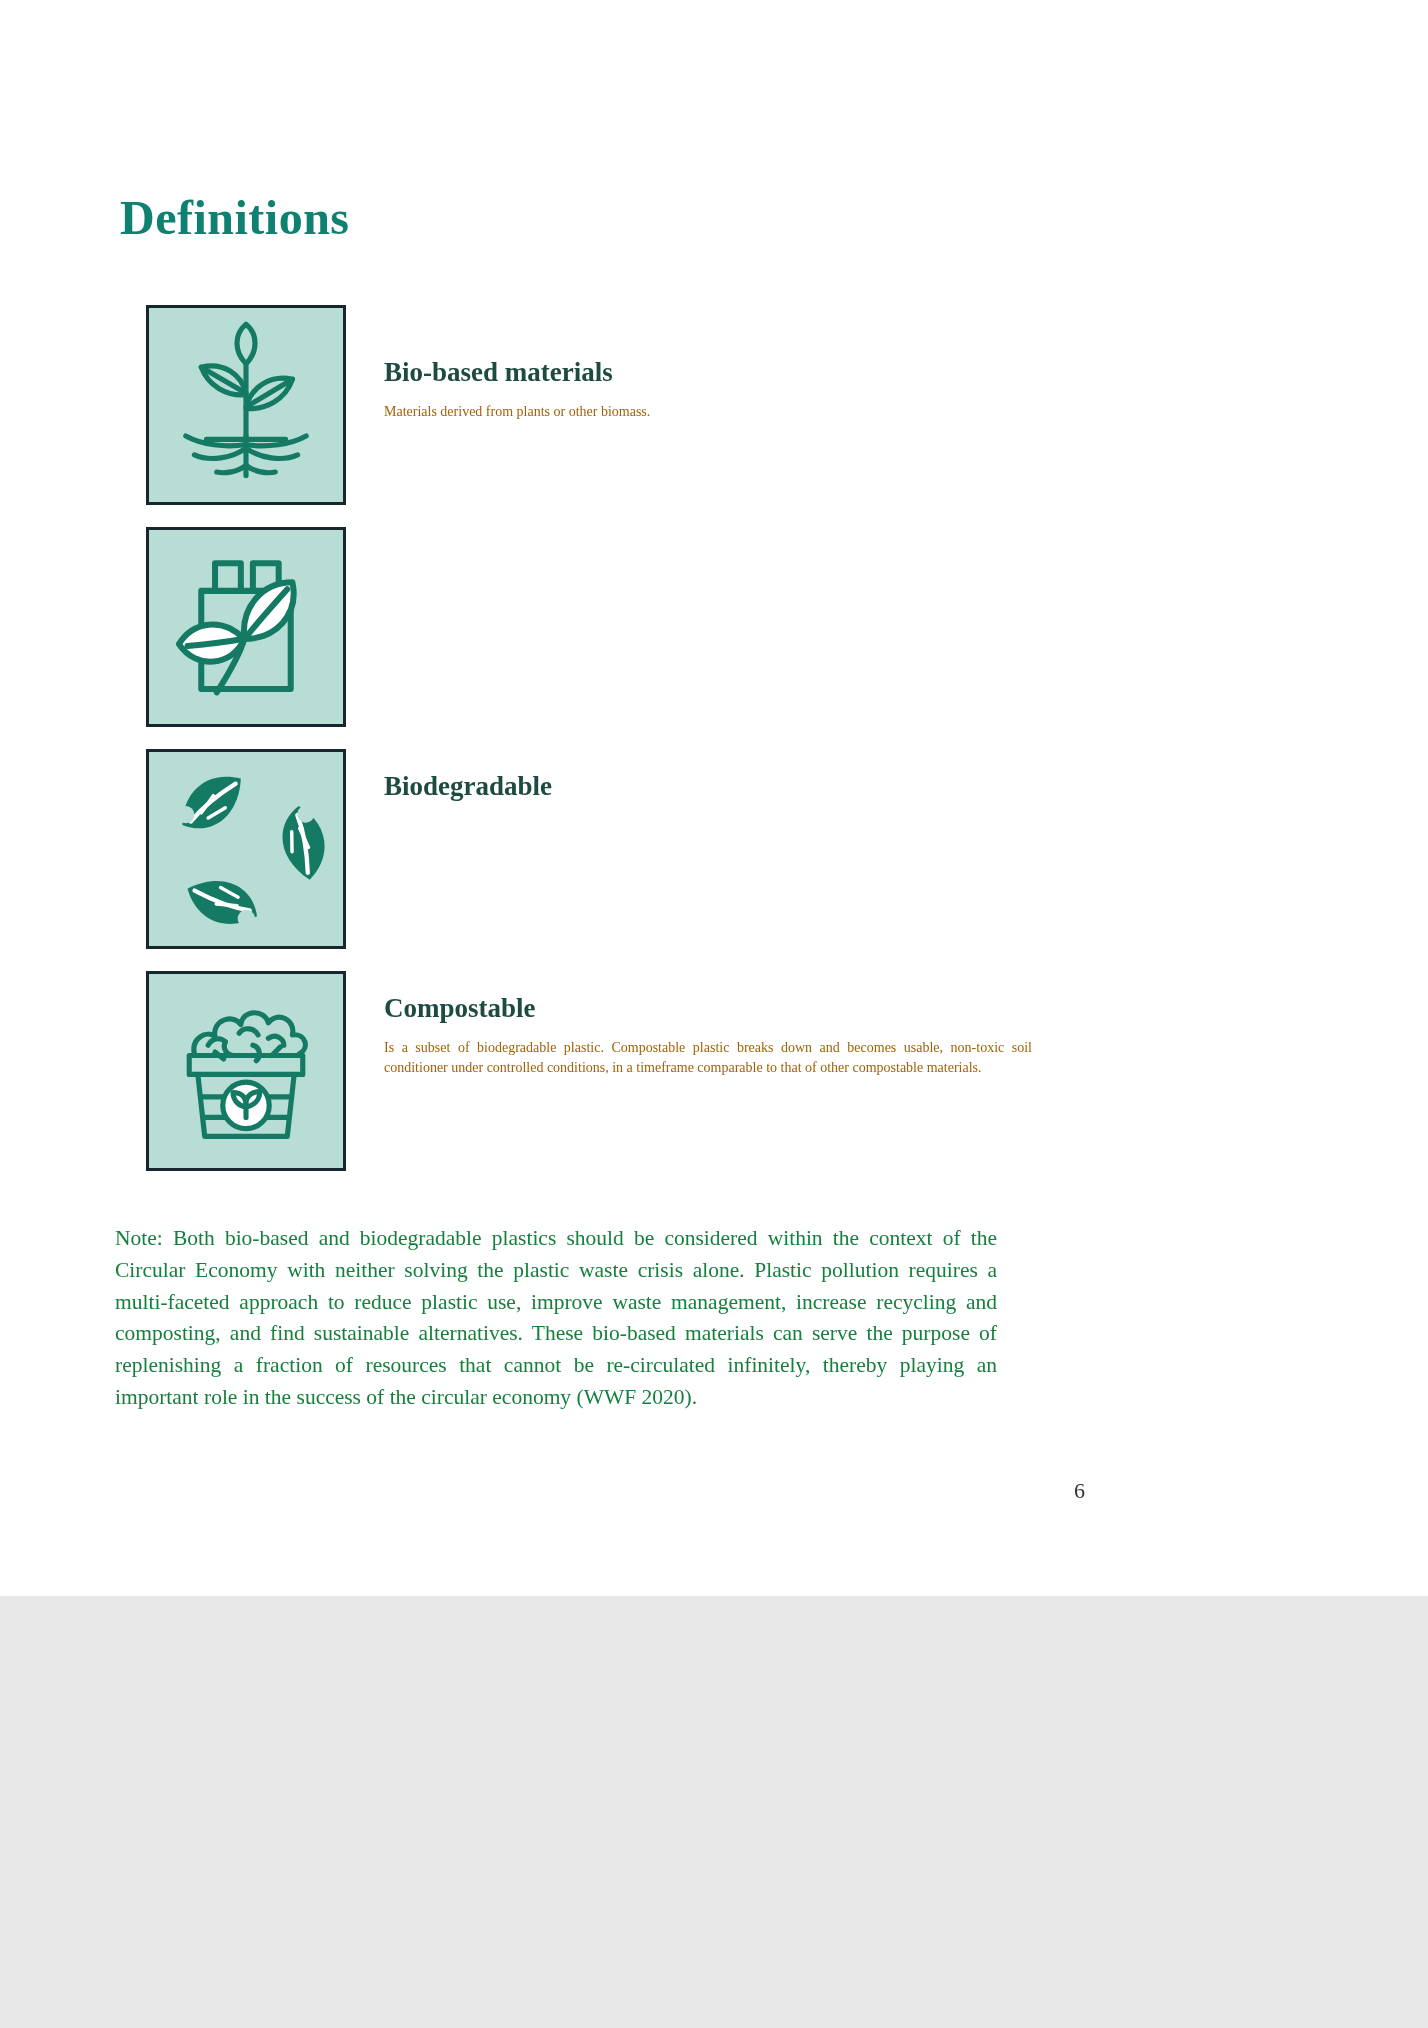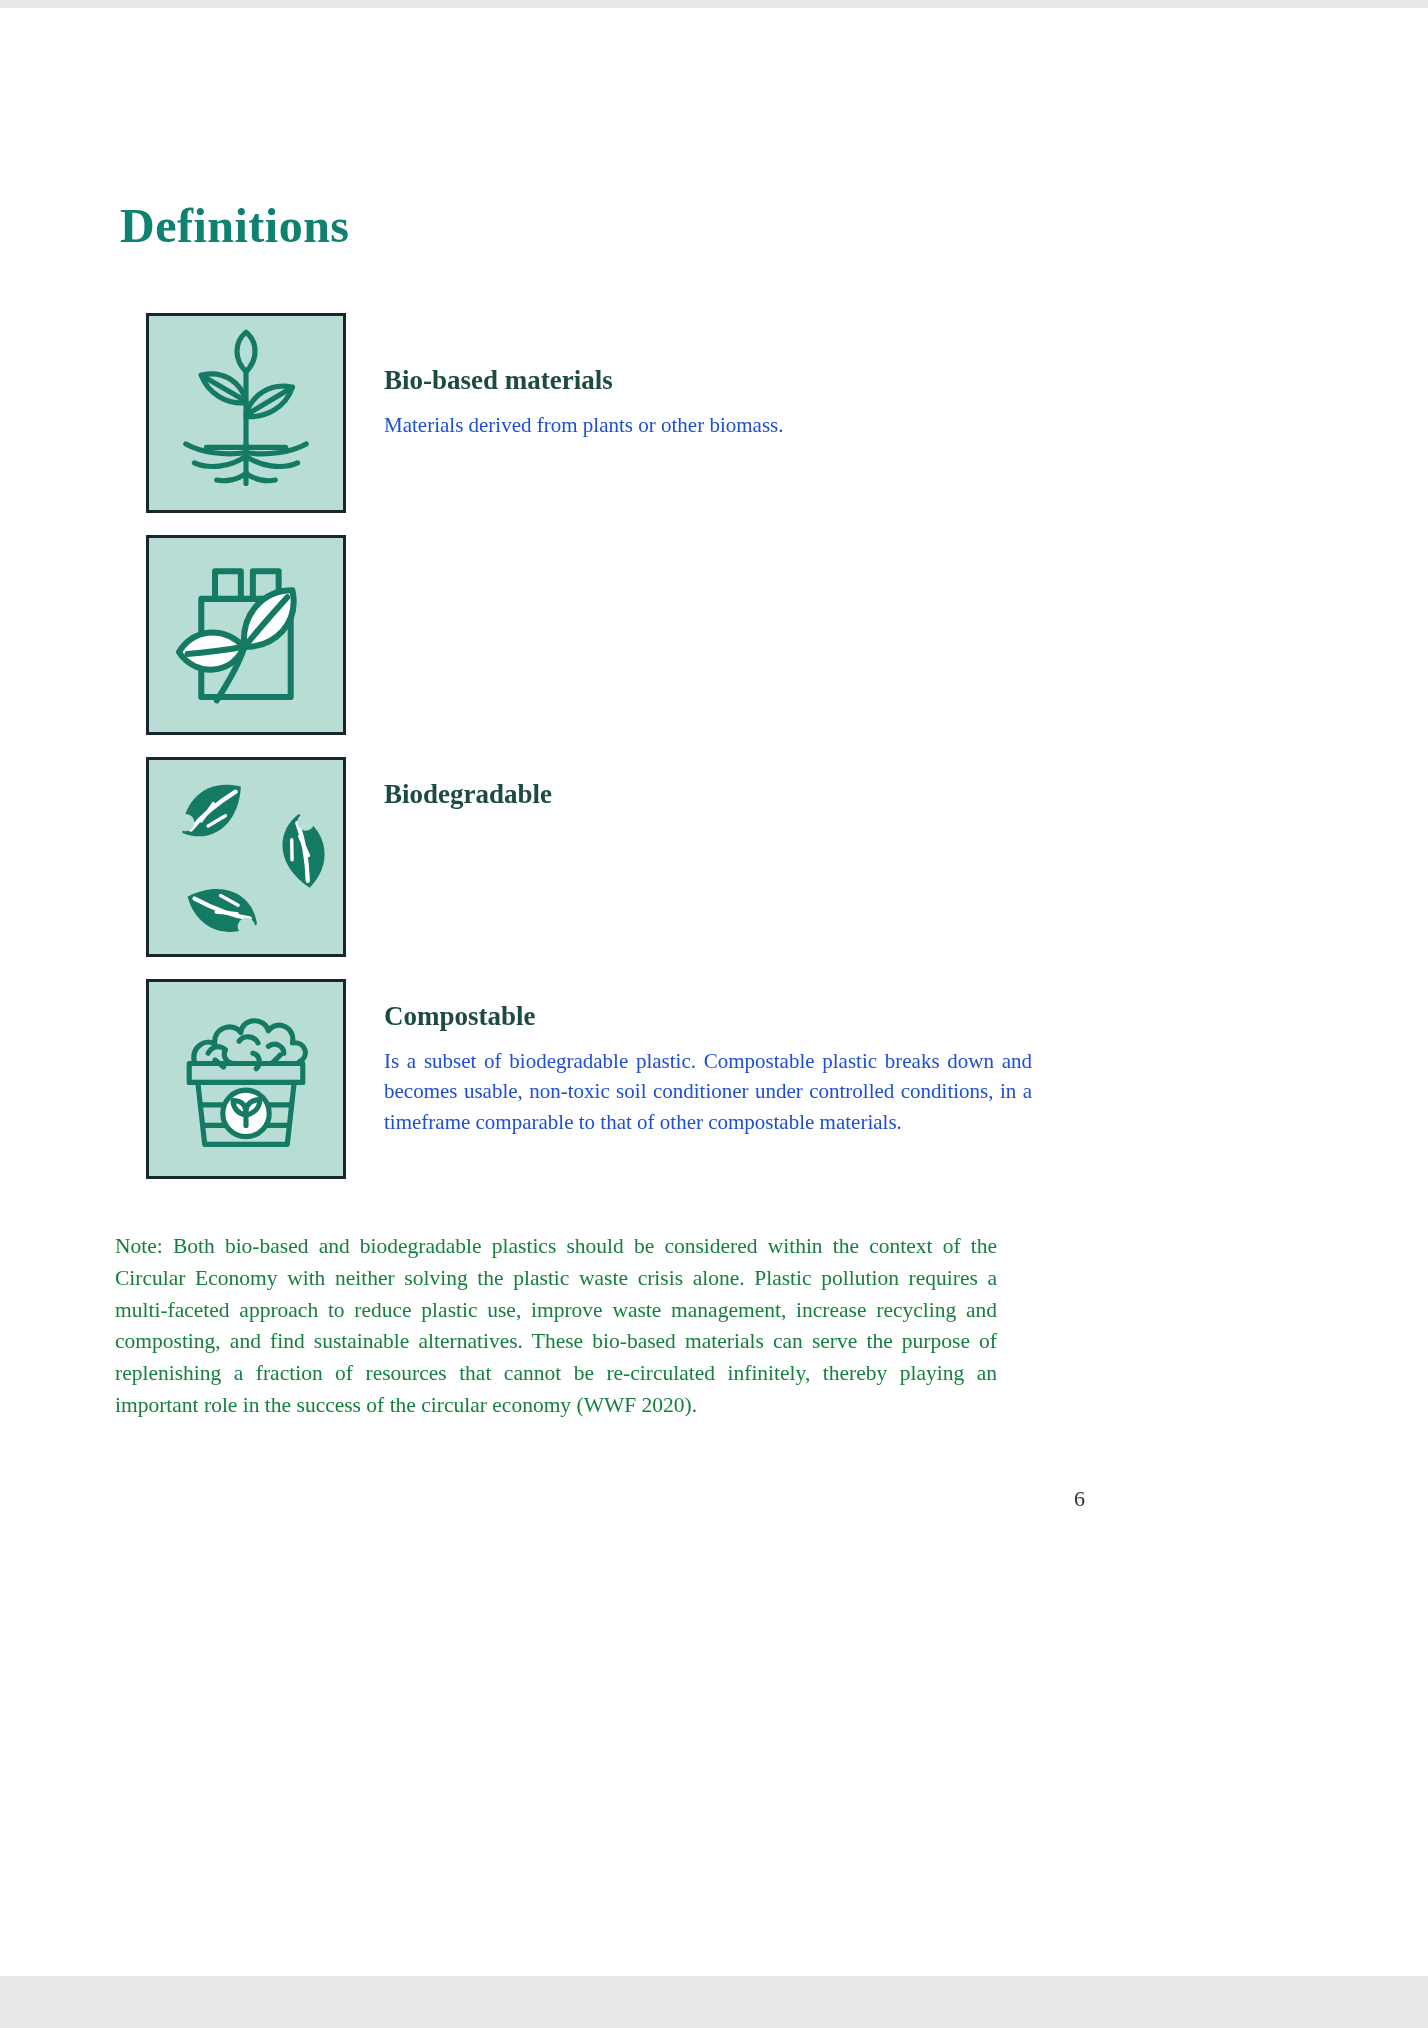--- a/index.html
+++ b/index.html
@@ -1,20 +1,20 @@
 <!DOCTYPE html>
 <html><head>
 <meta charset="utf-8">
 <style>
   * { margin:0; padding:0; box-sizing:border-box; }
   body { background:#e8e8e8; }
   .page {
     position:relative;
-    width:1428px; height:1968px;
-    margin:8px auto;
+    width:1428px; height:1596px;
+    margin:0 auto;
     background:#ffffff;
     font-family:"Liberation Serif", serif;
     color:#1f1f1f;
     overflow:hidden;
   }
   .content { padding:190px 0 0 110px; }
   .page-title {
     font-size:48px;
     font-weight:bold;
     color:#0e8170;
@@ -33,23 +33,23 @@
   .icon-box svg { width:172px; height:172px; display:block; }
   .def-text { width:648px; margin-left:38px; padding-top:52px; }
   .def-row.long .def-text { padding-top:22px; }
   .def-term {
     font-size:27px;
     font-weight:bold;
     color:#1d4b42;
     margin-bottom:14px;
   }
   .def-body {
-    font-size:21px;
+    font-size:14px;
     line-height:1.45;
-    color:#1d4ed8;
+    color:#a16207;
   }
   .def-row.long .def-body { text-align:justify; }
   .note {
     width:882px;
     margin:52px 0 0 5px;
     font-size:21.5px;
     line-height:1.48;
     color:#15803d;
     text-align:justify;
   }

